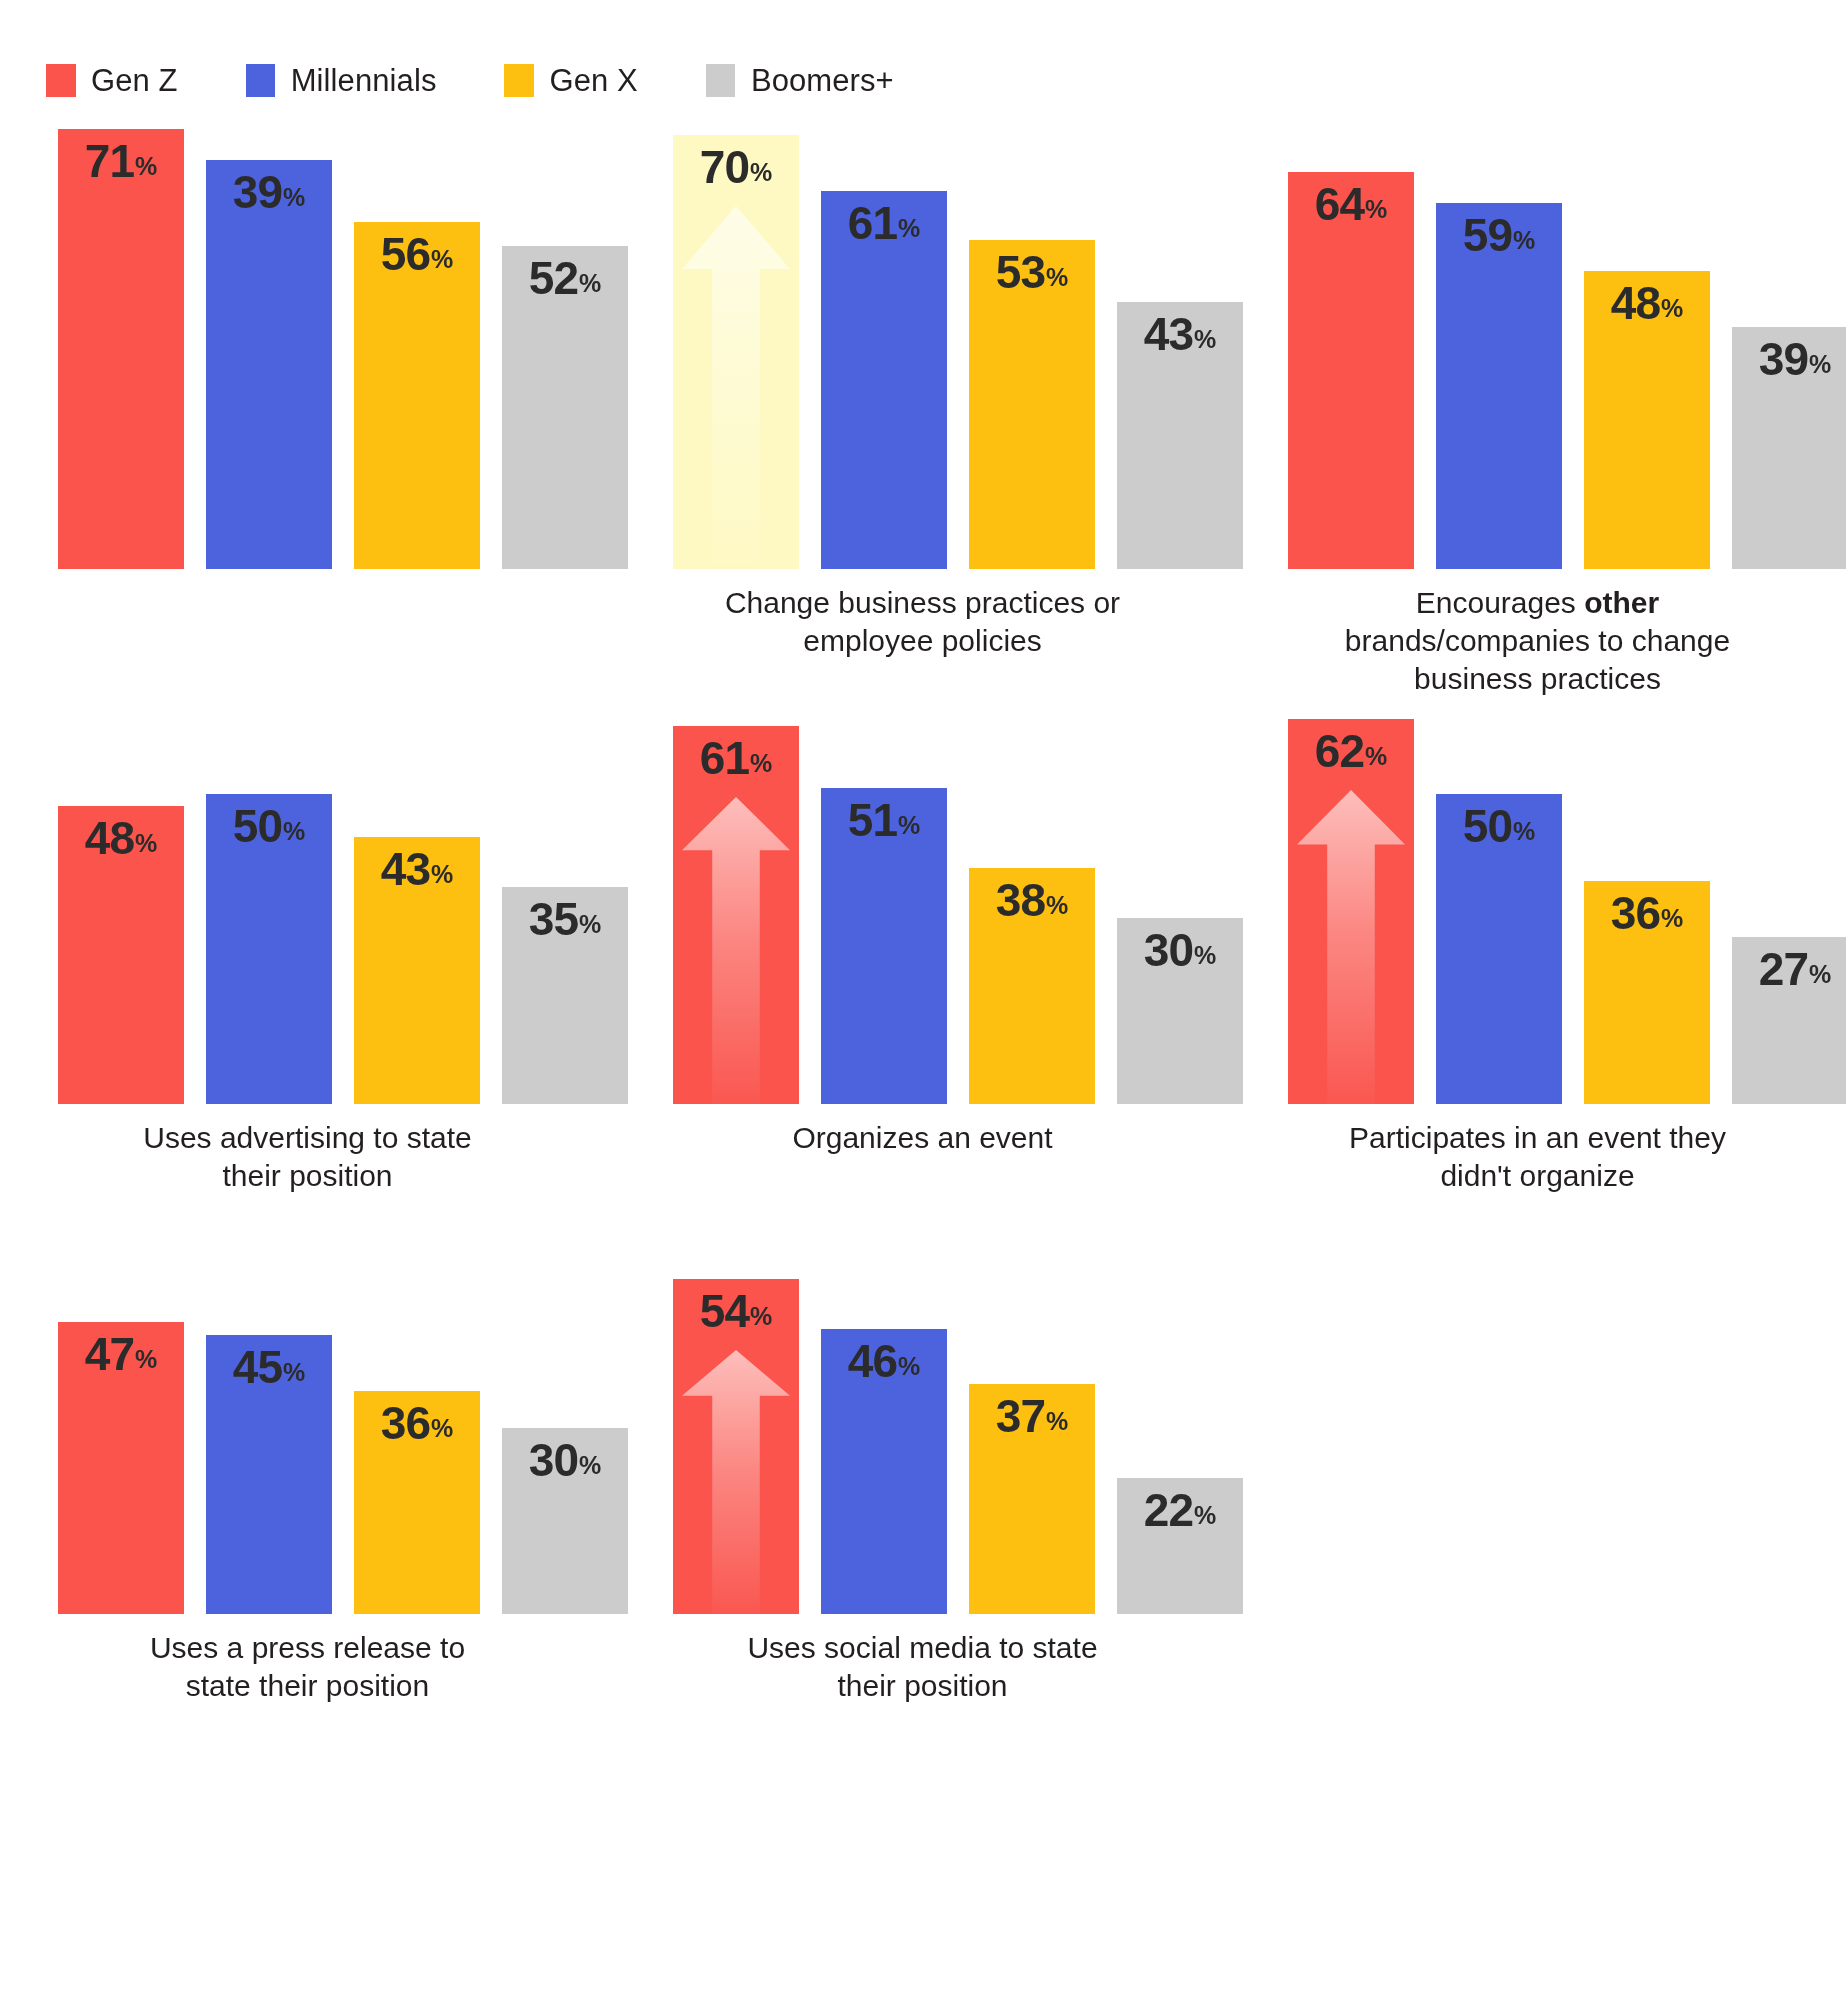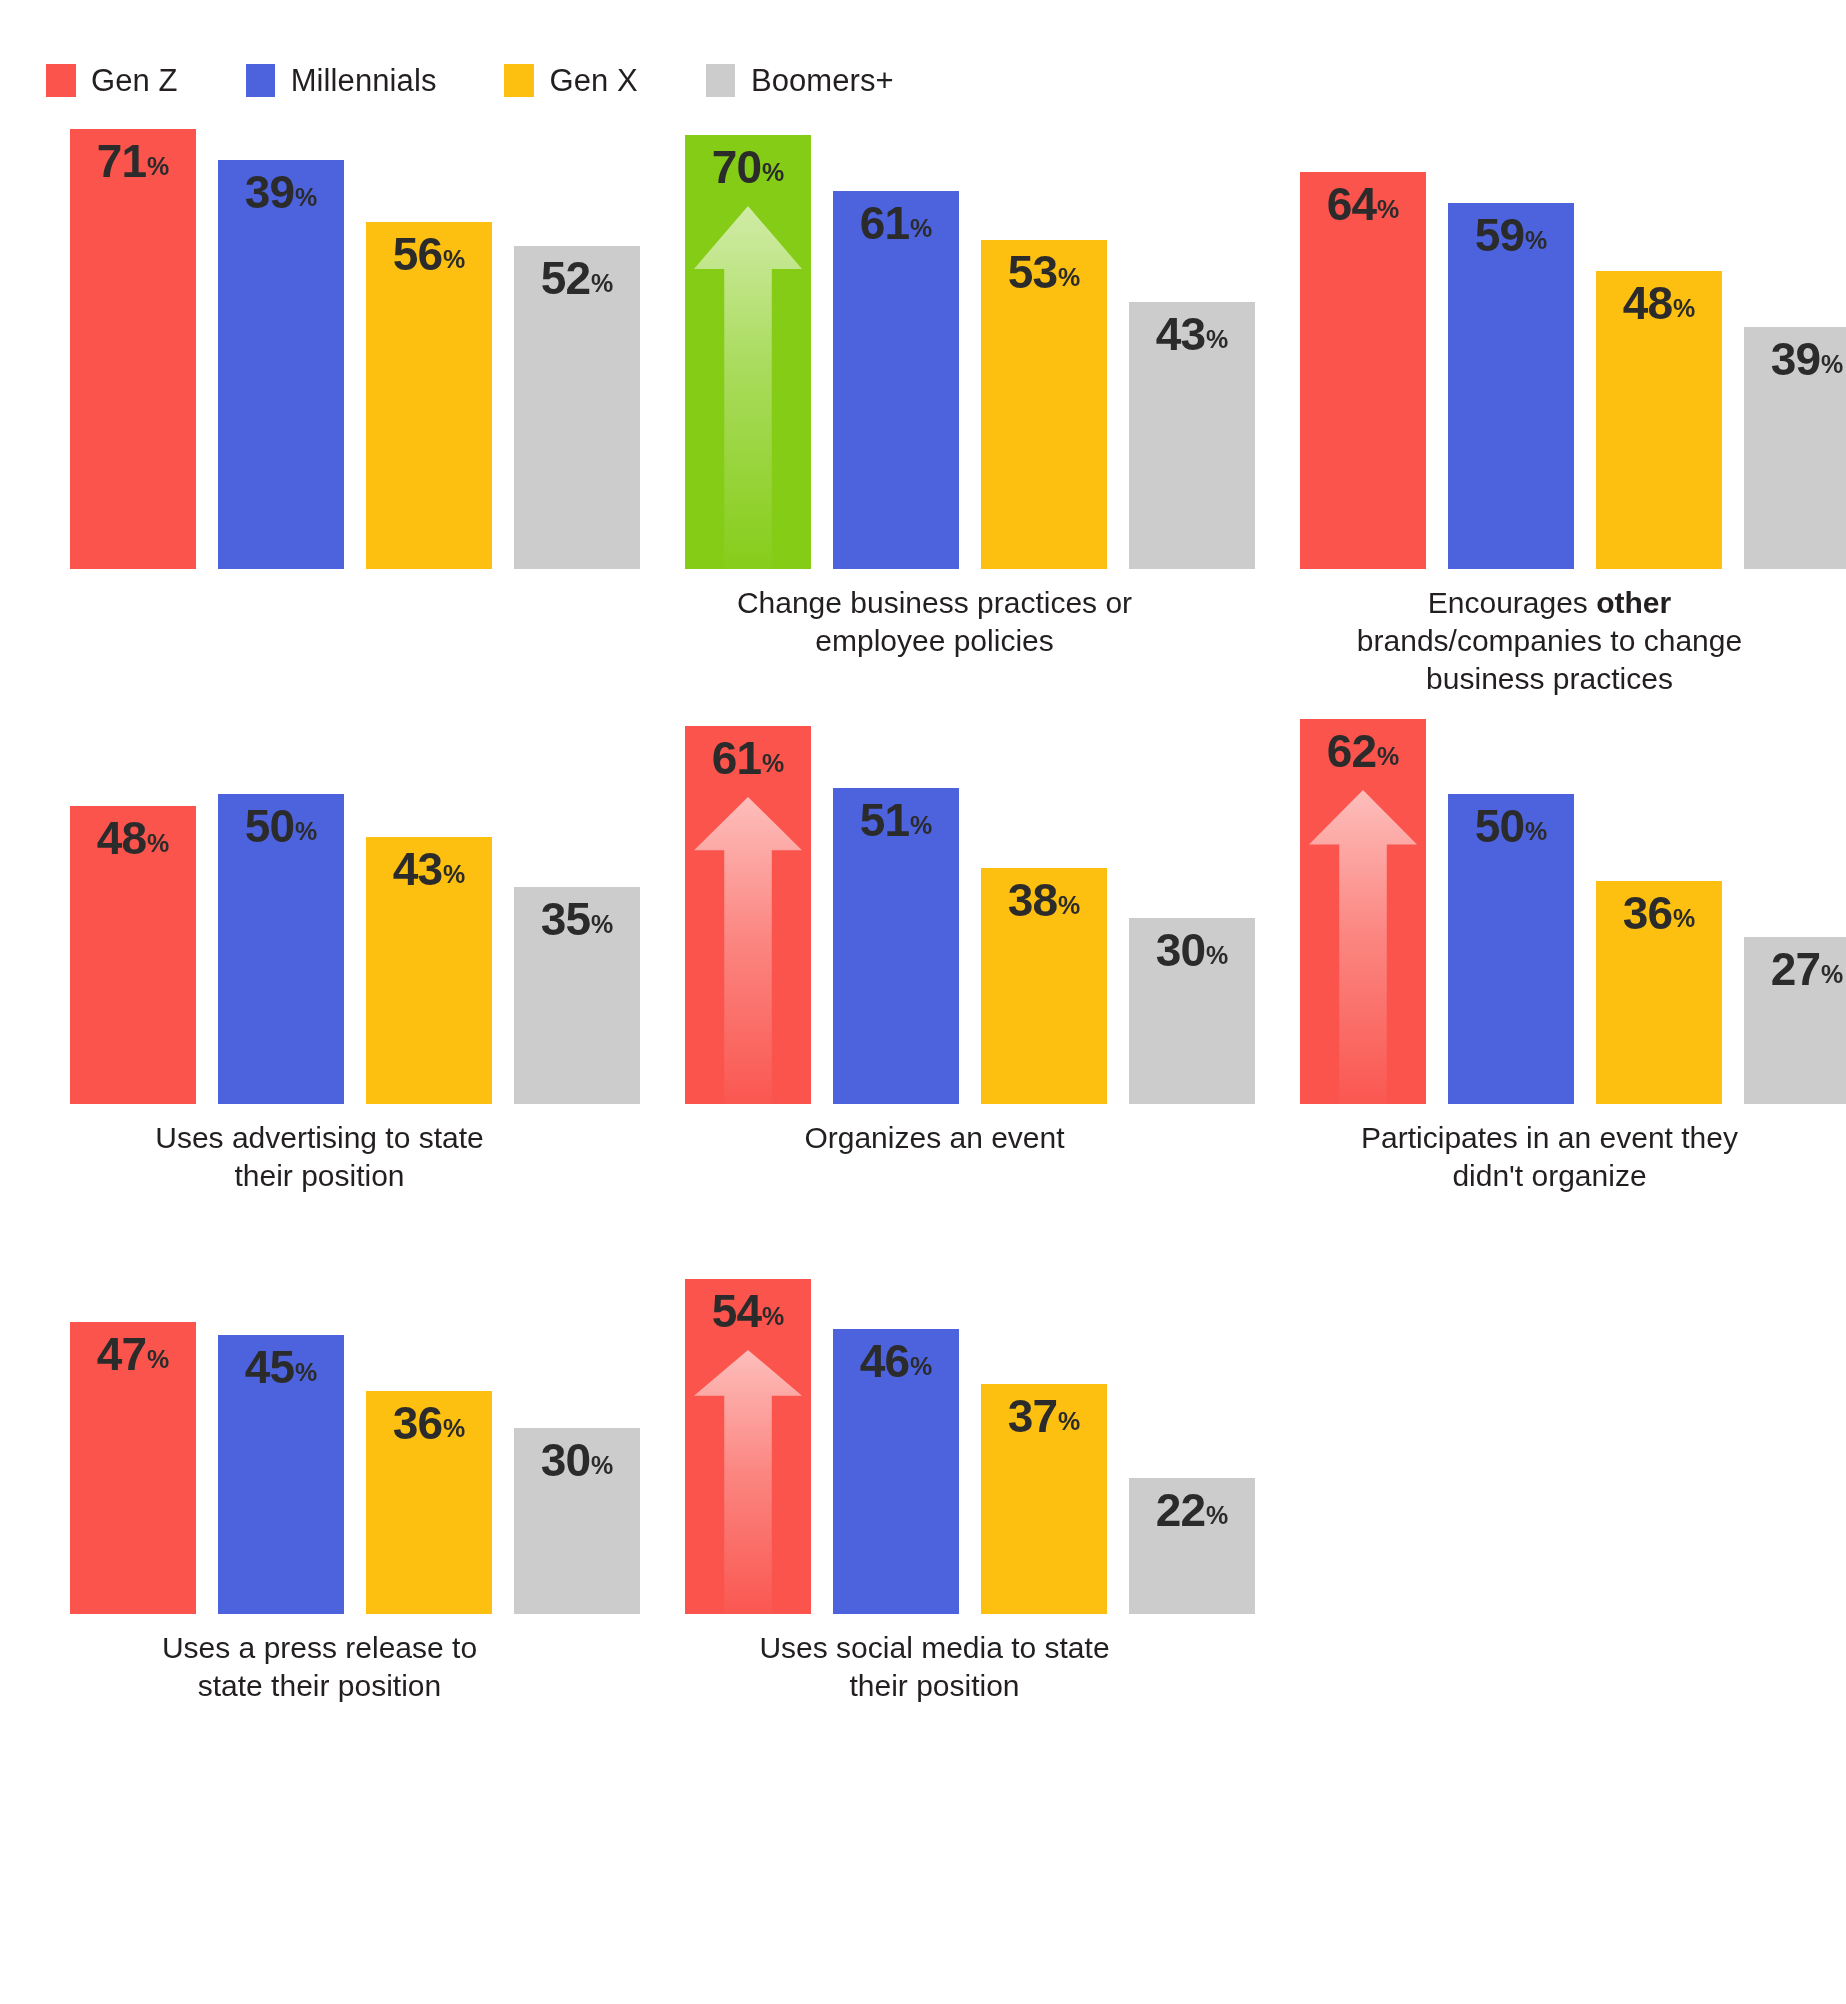--- a/index.html
+++ b/index.html
@@ -42,21 +42,21 @@
     font-weight: 400;
     color: #231f20;
     letter-spacing: 0.1px;
     white-space: nowrap;
     line-height: 1;
   }
 
   
   .grid {
     position: absolute;
-    left: 12px;
+    left: 0;
     top: 111px;
     width: 1526px;
   }
   .row {
     display: flex;
     width: 1846px;
   }
   .panel {
     width: 615px;
     position: relative;
@@ -168,21 +168,21 @@
               </div>
               <div class="bar" style="height: 323px; background: rgb(204, 204, 204);">
                 <div class="bar-value"><span class="num">52</span><span class="pct">%</span></div>
               </div>
             </div>
           </div>
         </div>
         <div class="panel">
           <div class="plot" style="height: 458px;">
             <div class="bars">
-              <div class="bar" style="height: 434px; background: #84cc16;">
+              <div class="bar" style="height: 434px; background: #fef9c3;">
                 <div class="arrow-overlay">
                   <svg viewBox="0 0 100 300" preserveAspectRatio="none">
                     <defs>
                       <linearGradient id="ag1" x1="0" y1="0" x2="0" y2="1">
                         <stop offset="0%" stop-color="#ffffff" stop-opacity="0.62"></stop>
                         <stop offset="45%" stop-color="#ffffff" stop-opacity="0.30"></stop>
                         <stop offset="100%" stop-color="#ffffff" stop-opacity="0.02"></stop>
                       </linearGradient>
                     </defs>
                     <path d="M50 0 L100 52 L72 52 L72 300 L28 300 L28 52 L0 52 Z" fill="url(#ag1)"></path>

